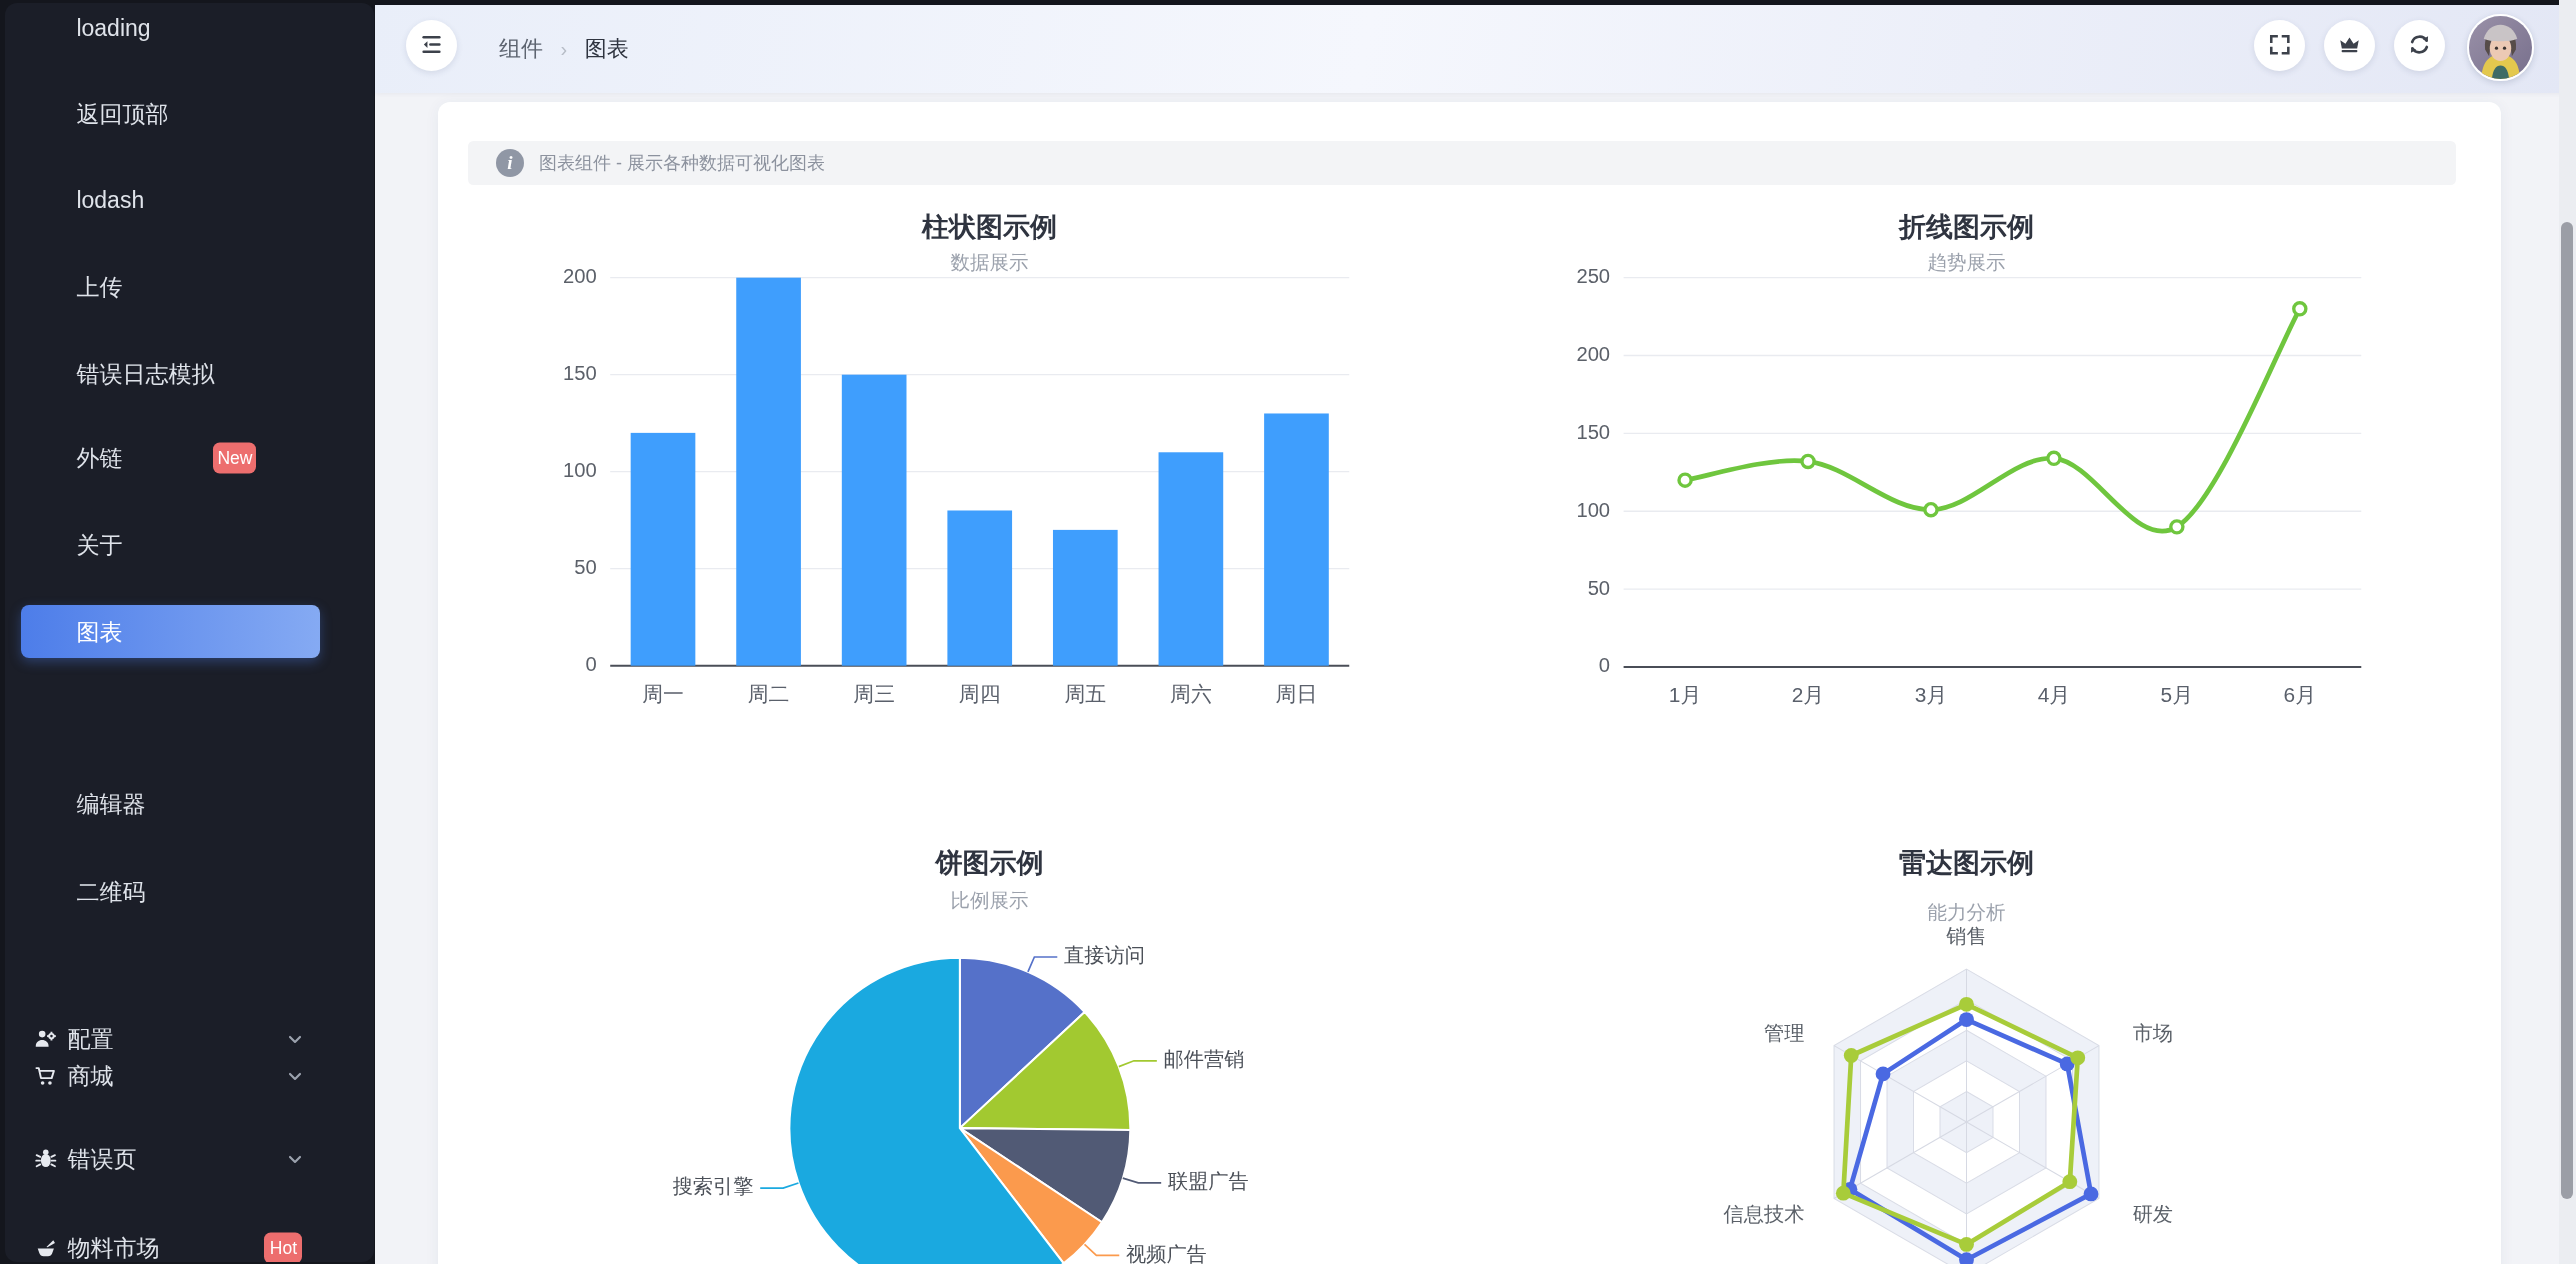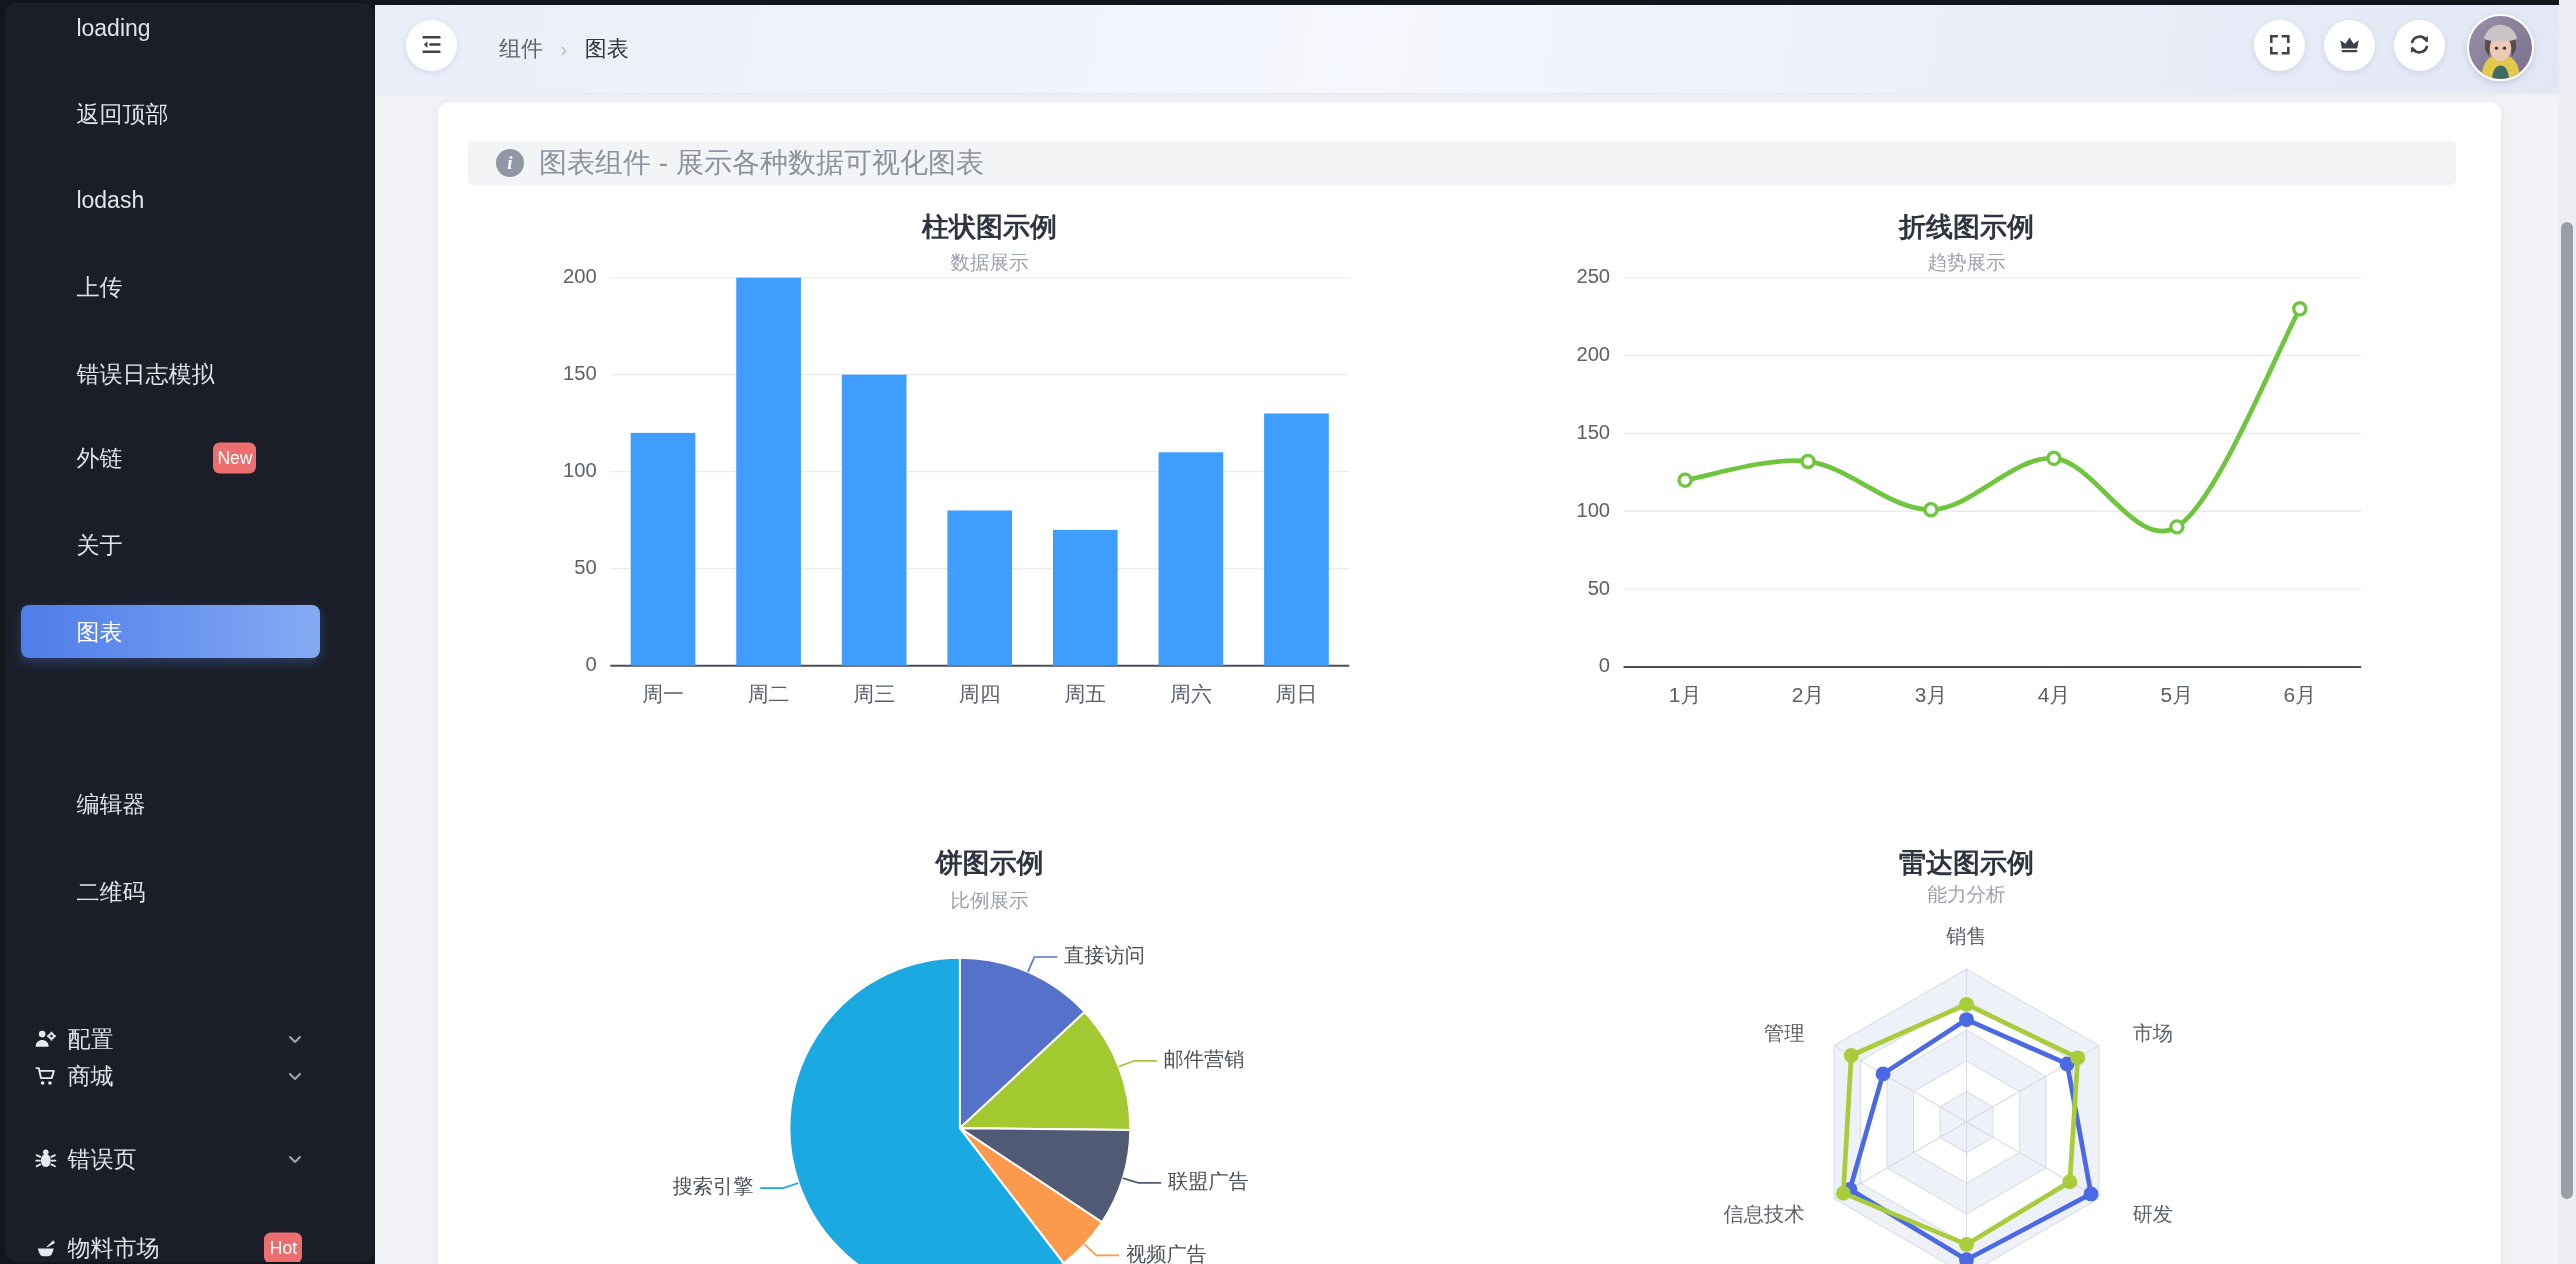--- a/index.html
+++ b/index.html
@@ -21,21 +21,21 @@
   .circle-btn{position:absolute;top:15px;width:51px;height:51px;border-radius:50%;background:#ffffff;box-shadow:0 2px 6.7px rgba(40,55,95,.12);display:flex;align-items:center;justify-content:center;cursor:pointer;}
   #breadcrumb{position:absolute;left:97px;top:0;height:88px;display:flex;align-items:center;font-size:22px;margin-left:27px;}
   #breadcrumb .bc-first{color:#5d6470;cursor:pointer;}
   #breadcrumb .bc-sep{margin:0 17.5px;color:#b6bcc6;font-size:20px;}
   #breadcrumb .bc-last{color:#2f3440;}
   #avatar{position:absolute;top:8.8px;width:63px;height:63px;border-radius:50%;border:2.7px solid #ffffff;box-shadow:0 2px 6.7px rgba(40,55,95,.18);overflow:hidden;cursor:pointer;}
   
   #card{position:absolute;left:63px;top:97px;width:2063px;height:1220px;background:#ffffff;border-radius:12px;box-shadow:0 2.7px 15px rgba(40,60,110,.06);}
   #info-banner{position:absolute;left:30px;top:39px;width:1988px;height:44px;border-radius:5.4px;background:#f3f4f6;display:flex;align-items:center;}
   #info-banner .info-ic{margin-left:28px;width:28px;height:28px;border-radius:50%;background:#9097a5;color:#fff;display:flex;align-items:center;justify-content:center;font-family:"Liberation Serif",serif;font-style:italic;font-weight:bold;font-size:19px;}
-  #info-banner .info-tx{margin-left:15px;color:#8c929e;font-size:28px;}
+  #info-banner .info-tx{margin-left:15px;color:#8c929e;font-size:18px;}
   .chart-block{position:absolute;}
   .chart-title{position:absolute;left:0;width:100%;text-align:center;color:#2f3440;font-size:27px;font-weight:bold;}
   .chart-subtitle{position:absolute;left:0;width:100%;text-align:center;color:#9ba1ac;font-size:19.5px;}
   .chart-canvas{position:absolute;left:0;top:0;}
   svg text{font-family:"Liberation Sans","DejaVu Sans",sans-serif;}
   
   #scroll-track{position:absolute;right:0;top:0;width:17.5px;height:1265px;background:#ebedf1;}
   #scroll-thumb{position:absolute;right:2.7px;top:222px;width:12px;height:977px;border-radius:6px;background:#9b9ea6;}
 </style>
 </head>
@@ -280,21 +280,21 @@
             <polyline points="866.0395390215207,638.538021892866 883.5926968733645,654.905265076379 917.5926968733645,654.905265076379" fill="none" stroke="#fb9a4d" stroke-width="2.5"></polyline>
             <text x="927.5926968733645" y="654.905265076379" font-size="30" fill="#4b5058" text-anchor="start" dominant-baseline="middle">视频广告</text>
             <path d="M681 466 L835.0781658620706 666.6711708357238 A253 253 0 1 1 681 213 Z" fill="#1aa9e0" stroke="#ffffff" stroke-width="3"></path>
             <polyline points="441.4391452872172,547.3609051650789 418.71400491920616,555.0789356945725 384.71400491920616,555.0789356945725" fill="none" stroke="#1aa9e0" stroke-width="2.5"></polyline>
             <text x="374.71400491920616" y="555.0789356945725" font-size="30" fill="#4b5058" text-anchor="end" dominant-baseline="middle">搜索引擎</text>
           </svg>
       </div>
 
       <div class="chart-block" style="left:1040px;top:712px;width:977px;height:573px">
         <div class="chart-title" style="top:31px">雷达图示例</div>
-        <div class="chart-subtitle" style="top:67px">能力分析</div>
+        <div class="chart-subtitle" style="top:85px">能力分析</div>
         <svg id="svg-radar" class="chart-canvas" width="977" height="573" viewBox="0 0 1450 850">
             <polygon points="725,230 921.5877666590676,343.5 921.5877666590676,570.5 725,684 528.4122333409324,570.5 528.4122333409324,343.5" fill="#eef1f8" stroke="#d9dce6" stroke-width="1.5"></polygon>
             <polygon points="725,275.4 882.270213327254,366.2 882.270213327254,547.8 725,638.6 567.729786672746,547.8 567.729786672746,366.2" fill="#ffffff" stroke="#d9dce6" stroke-width="1.5"></polygon>
             <polygon points="725,320.8 842.9526599954405,388.90000000000003 842.9526599954405,525.1 725,593.2 607.0473400045595,525.1 607.0473400045595,388.9" fill="#eef1f8" stroke="#d9dce6" stroke-width="1.5"></polygon>
             <polygon points="725,366.2 803.6351066636271,411.6 803.6351066636271,502.4 725,547.8 646.3648933363729,502.4 646.3648933363729,411.59999999999997" fill="#ffffff" stroke="#d9dce6" stroke-width="1.5"></polygon>
             <polygon points="725,411.6 764.3175533318135,434.3 764.3175533318135,479.7 725,502.4 685.6824466681865,479.7 685.6824466681865,434.3" fill="#eef1f8" stroke="#d9dce6" stroke-width="1.5"></polygon>
             <line x1="725" y1="457" x2="725" y2="230" stroke="#d6d9e3" stroke-width="1.5"></line>
             <line x1="725" y1="457" x2="921.5877666590676" y2="343.5" stroke="#d6d9e3" stroke-width="1.5"></line>
             <line x1="725" y1="457" x2="921.5877666590676" y2="570.5" stroke="#d6d9e3" stroke-width="1.5"></line>
             <line x1="725" y1="457" x2="725" y2="684" stroke="#d6d9e3" stroke-width="1.5"></line>

